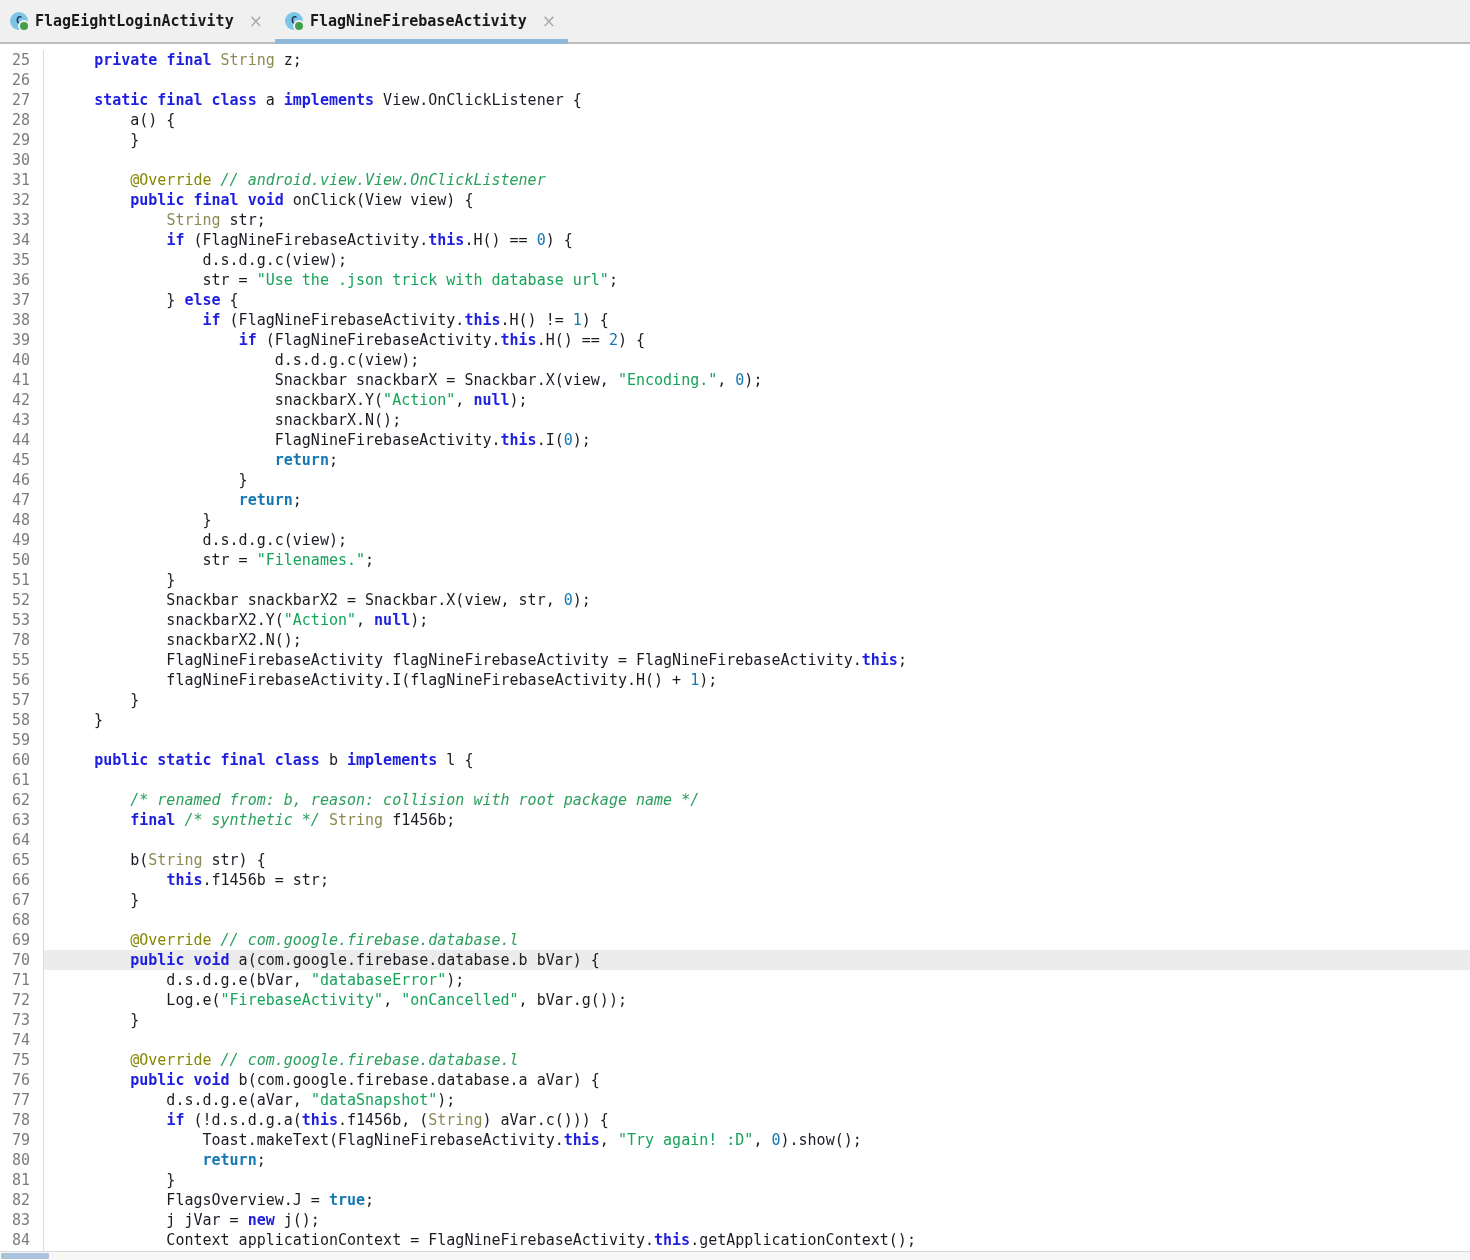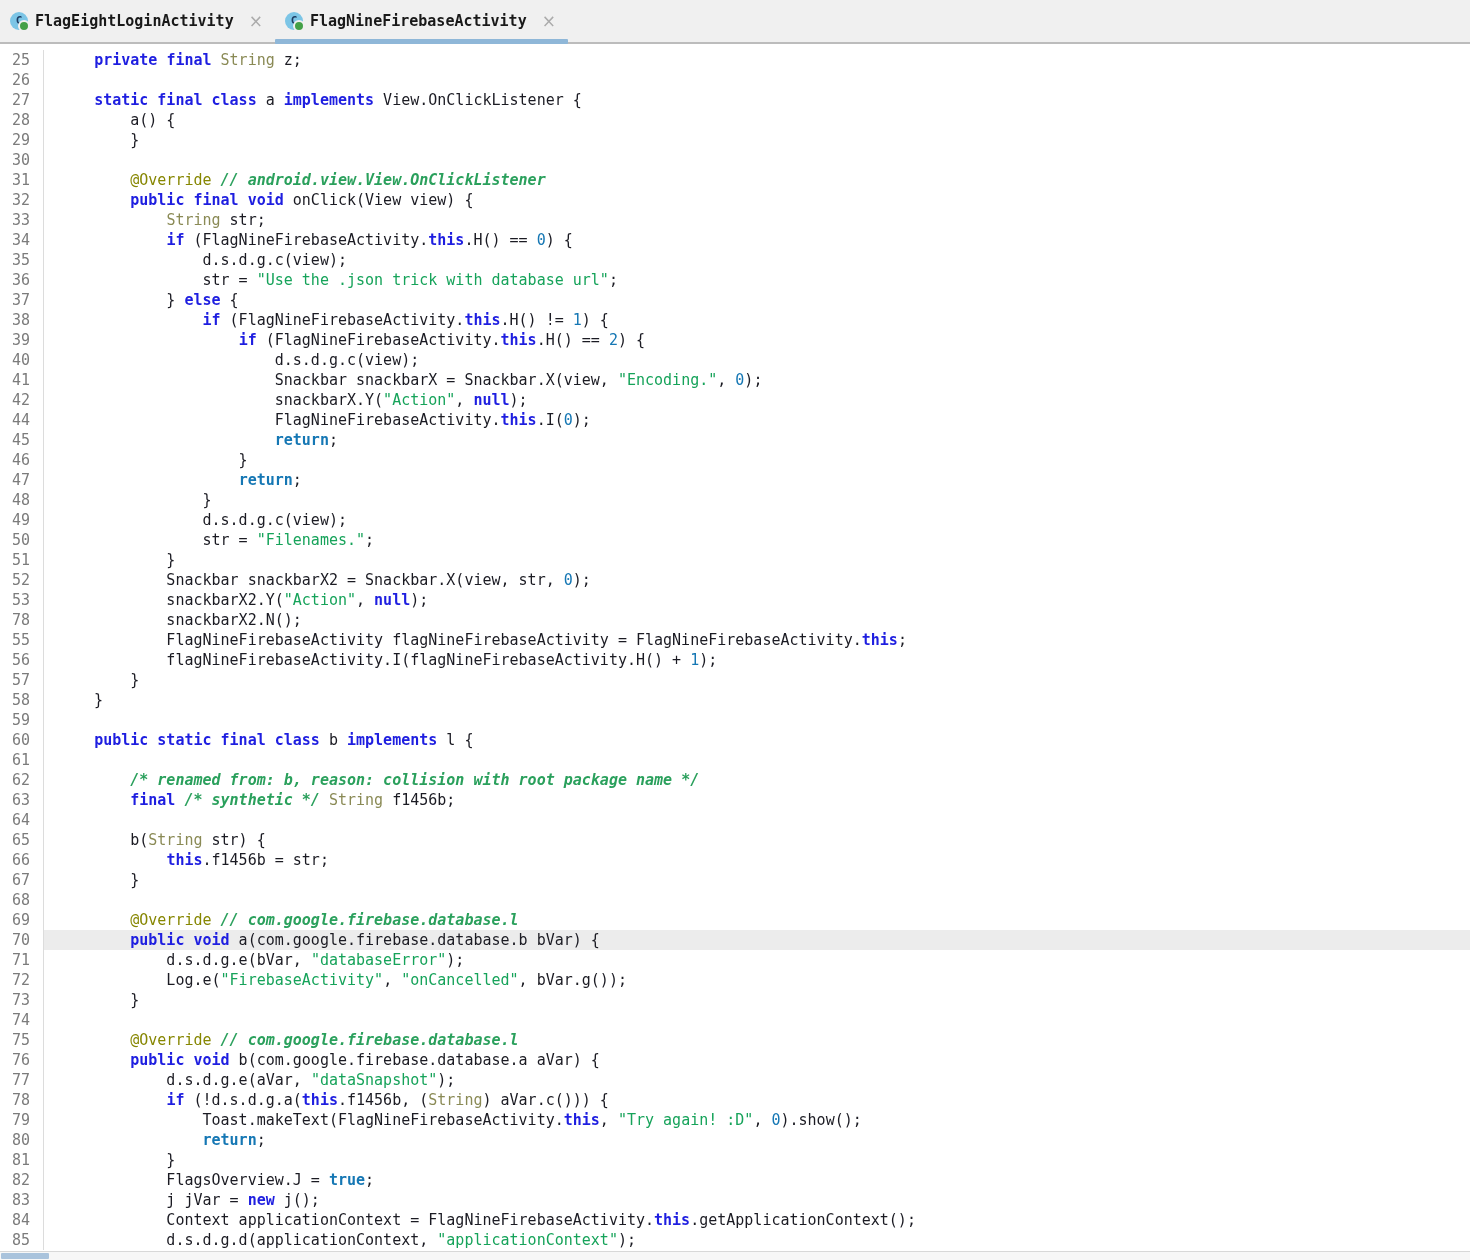--- a/index.html
+++ b/index.html
@@ -61,21 +61,21 @@
   .code{
     flex:1;padding-left:14px;white-space:pre;
     font:15px/20px "DejaVu Sans Mono","Liberation Mono",monospace;
     color:var(--pl);
   }
   .line.hl .code{background:var(--hl-line);}
   .tk-kw{color:var(--kw);font-weight:bold;}
   .tk-fl{color:var(--fl);font-weight:bold;}
   .tk-nm{color:var(--fl);}
   .tk-st{color:var(--st);}
-  .tk-cm{color:var(--cm);font-style:italic;font-weight:bold;}
+  .tk-cm{color:var(--cm);font-style:italic;}
   .tk-an{color:var(--an);}
   .tk-ty{color:var(--ty);}
   .tk-pl{color:var(--pl);}
   
   .hscroll{
     position:absolute;left:0;right:0;bottom:0;height:8px;
     background:#f7f7f7;border-top:1px solid #d8d8d8;z-index:5;
   }
   .hscroll-thumb{
     position:absolute;left:1px;top:1px;height:6px;width:48px;
@@ -172,20 +172,24 @@
     </div>
     <div class="line">
       <span class="ln">41</span>
       <span class="code"><span class="tk-pl">                        Snackbar snackbarX = Snackbar.X(view, </span><span class="tk-st">"Encoding."</span><span class="tk-pl">, </span><span class="tk-nm">0</span><span class="tk-pl">);</span></span>
     </div>
     <div class="line">
       <span class="ln">42</span>
       <span class="code"><span class="tk-pl">                        snackbarX.Y(</span><span class="tk-st">"Action"</span><span class="tk-pl">, </span><span class="tk-kw">null</span><span class="tk-pl">);</span></span>
     </div>
     <div class="line">
+      <span class="ln">43</span>
+      <span class="code"><span class="tk-pl">                        snackbarX.N();</span></span>
+    </div>
+    <div class="line">
       <span class="ln">44</span>
       <span class="code"><span class="tk-pl">                        FlagNineFirebaseActivity.</span><span class="tk-kw">this</span><span class="tk-pl">.I(</span><span class="tk-nm">0</span><span class="tk-pl">);</span></span>
     </div>
     <div class="line">
       <span class="ln">45</span>
       <span class="code"><span class="tk-pl">                        </span><span class="tk-fl">return</span><span class="tk-pl">;</span></span>
     </div>
     <div class="line">
       <span class="ln">46</span>
       <span class="code"><span class="tk-pl">                    }</span></span>

